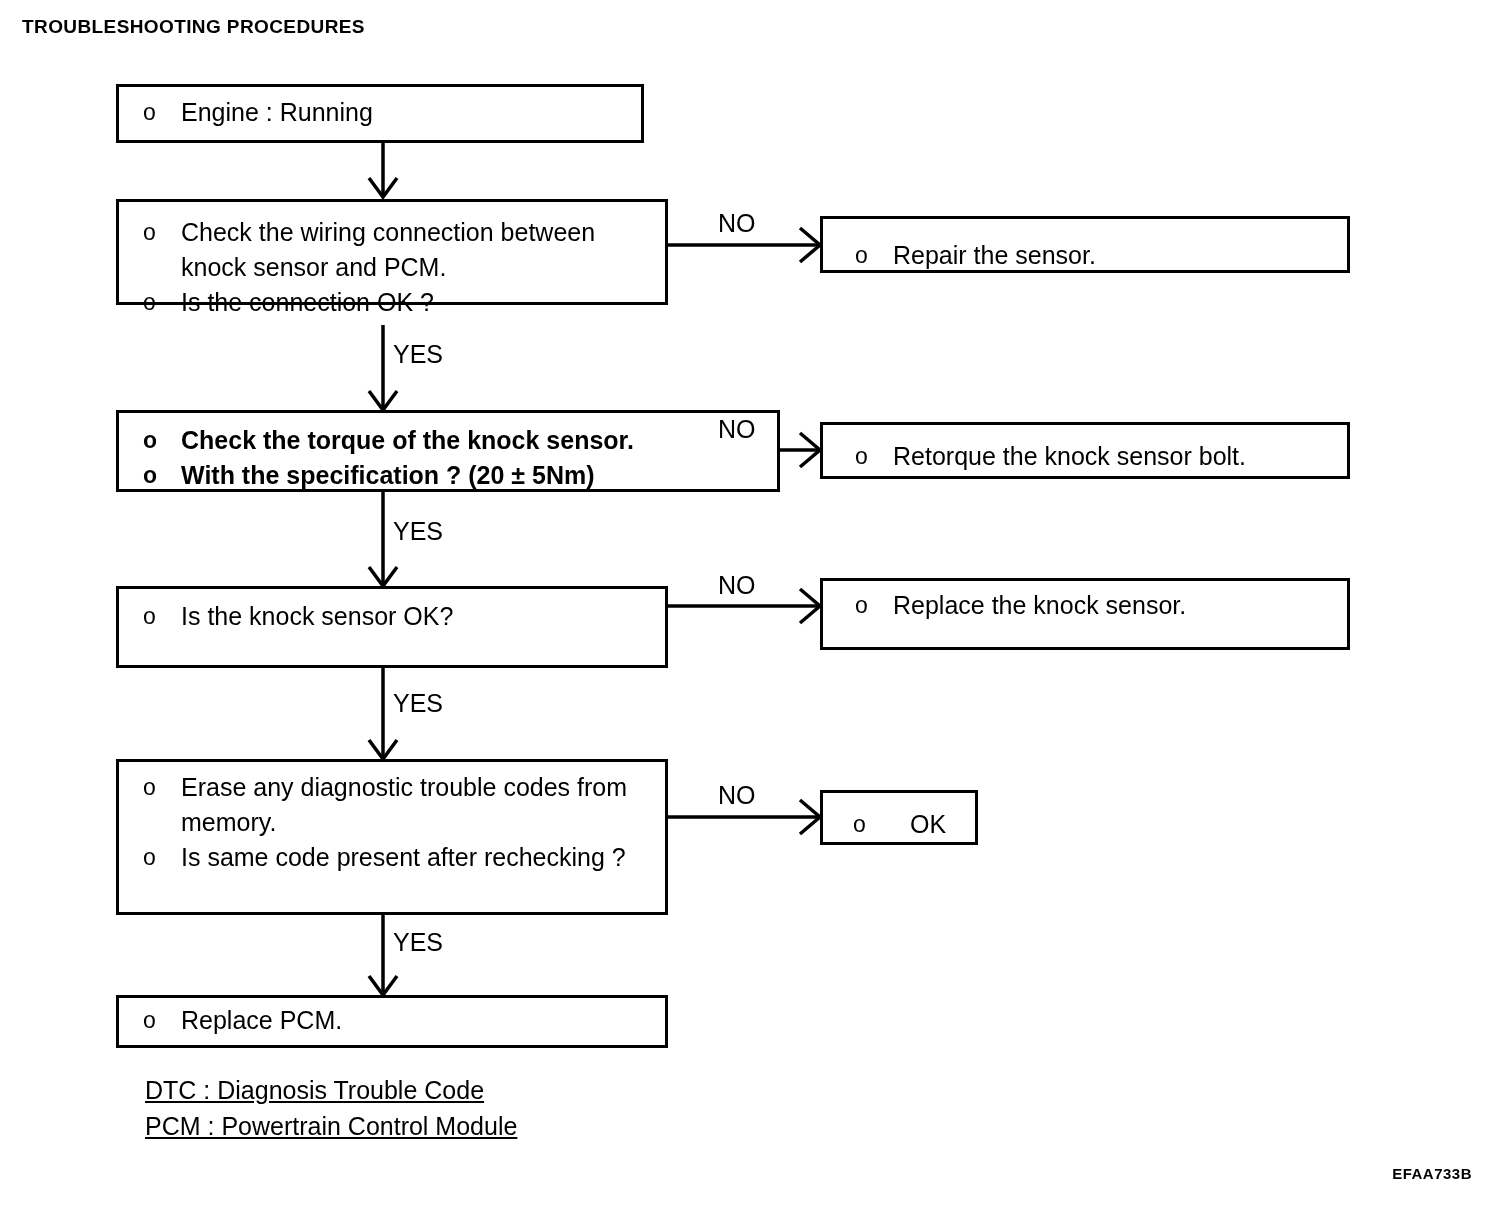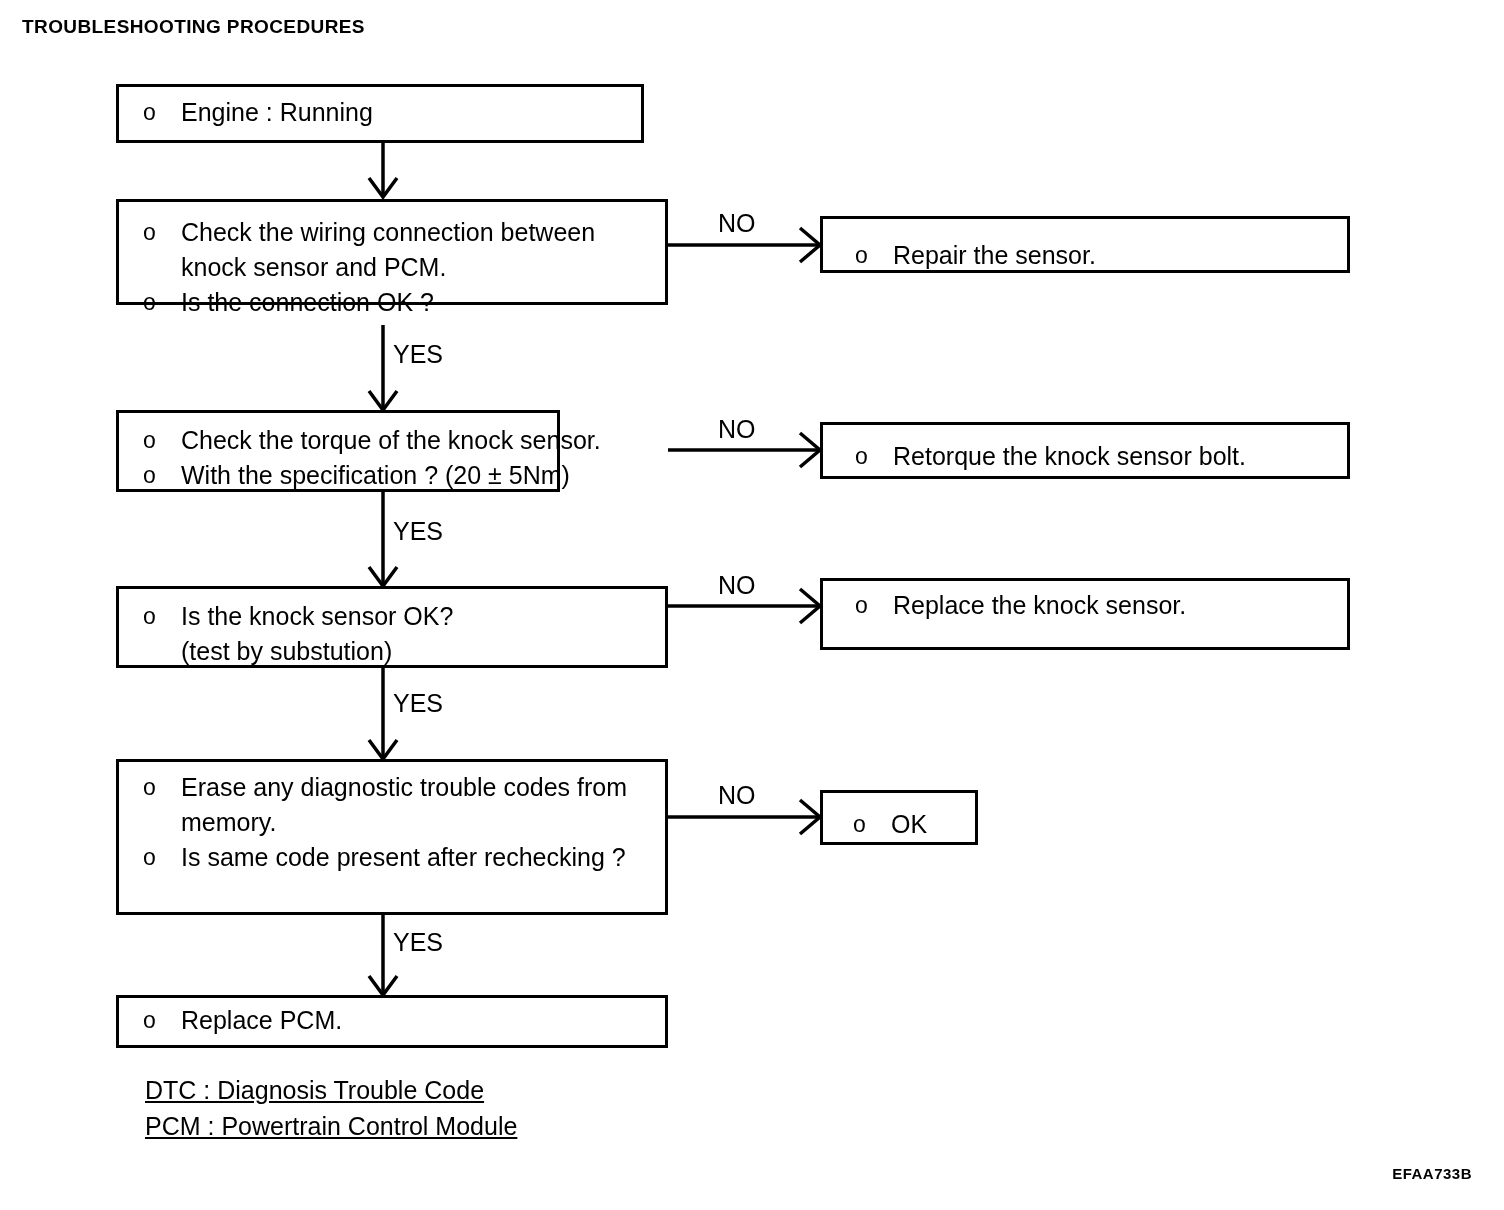--- a/index.html
+++ b/index.html
@@ -131,56 +131,55 @@
     <span class="line bullet">Is the connection OK ?</span>
   </div>
 </div>
 
 <div class="node" style="left:820px; top:216px; width:530px; height:57px;">
   <div class="lines" style="padding-top:19px; padding-left:26px;">
     <span class="line bullet">Repair the sensor.</span>
   </div>
 </div>
 
-<div class="node" style="left:116px; top:410px; width:444px; height:82px;">
+<div class="node" style="left:116px; top:410px; width:664px; height:82px;font-weight:bold;">
   <div class="lines" style="padding-top:10px;">
     <span class="line bullet">Check the torque of the knock sensor.</span>
     <span class="line bullet">With the specification ? (20 ± 5Nm)</span>
   </div>
 </div>
 
 <div class="node" style="left:820px; top:422px; width:530px; height:57px;">
   <div class="lines" style="padding-left:26px;">
     <span class="line bullet">Retorque the knock sensor bolt.</span>
   </div>
 </div>
 
 <div class="node" style="left:116px; top:586px; width:552px; height:82px;">
   <div class="lines" style="padding-top:10px;">
     <span class="line bullet">Is the knock sensor OK?</span>
-    <span class="line">(test by substution)</span>
   </div>
 </div>
 
 <div class="node" style="left:820px; top:578px; width:530px; height:72px;">
   <div class="lines" style="padding-top:7px; padding-left:26px;">
     <span class="line bullet">Replace the knock sensor.</span>
   </div>
 </div>
 
 <div class="node" style="left:116px; top:759px; width:552px; height:156px;">
   <div class="lines" style="padding-top:8px;">
     <span class="line bullet">Erase any diagnostic trouble codes from</span>
     <span class="line">memory.</span>
     <span class="line bullet">Is same code present after rechecking ?</span>
   </div>
 </div>
 
 <div class="node" style="left:820px; top:790px; width:158px; height:55px;">
-  <div class="lines" style="padding-left:24px;">
+  <div class="lines" style="padding-left:24px;text-align:center;">
     <span class="line bullet">OK</span>
   </div>
 </div>
 
 <div class="node" style="left:116px; top:995px; width:552px; height:53px;">
   <div class="lines" style="padding-top:5px;">
     <span class="line bullet">Replace PCM.</span>
   </div>
 </div>
 

